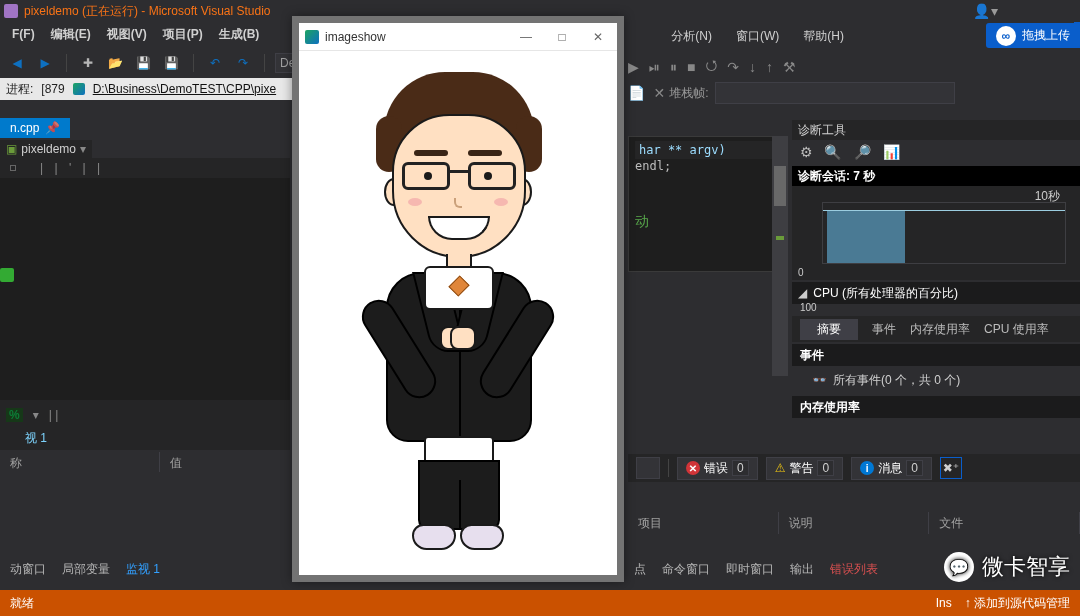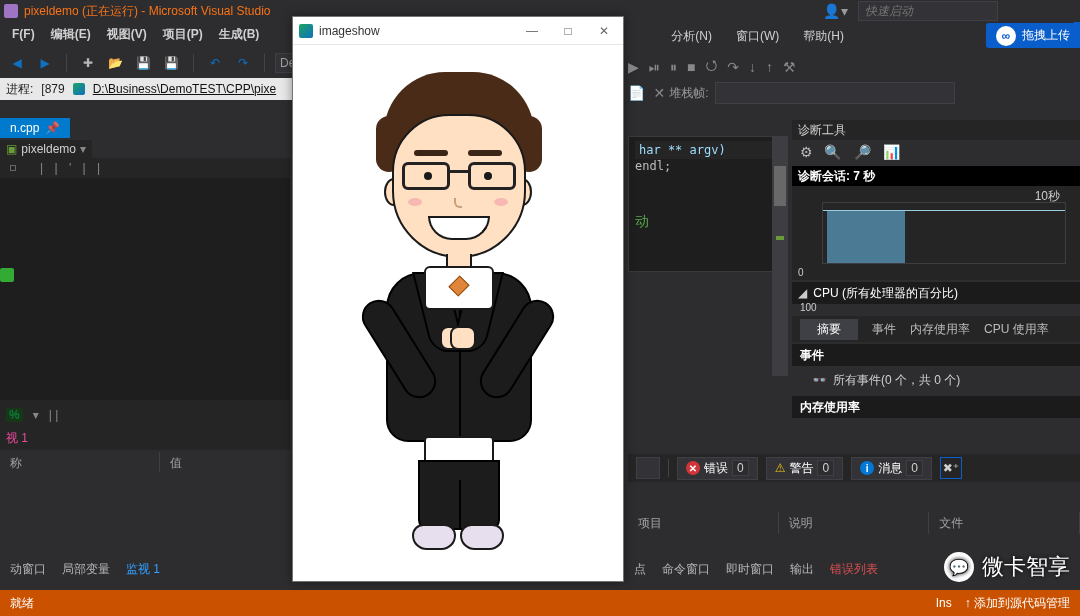--- a/index.html
+++ b/index.html
@@ -72,21 +72,21 @@
   .right-scroll .thumb { position:absolute; top:30px; left:2px; right:2px; height:40px; background:#686868; }
   .right-scroll .spot { position:absolute; left:4px; width:8px; height:4px; background:#6a9b3a; top:100px;}
 
   
   .timeline-panel { position:absolute; left:0; top:400px; width:290px; height:30px; background:#252526; display:flex; align-items:center; gap:10px; padding:0 6px;}
   .timeline-panel .pct { color:#0c7d36; font-weight:bold; padding:0 3px; background:#163818;}
   .timeline-panel .tl { color:#888;}
 
   
   .watch-header { position:absolute; left:0; top:430px; right:790px; height:20px; background:#252526; padding:0 6px; color:#999;}
-  .watch-header span { color:#ec4899; }
+  .watch-header span { color:#7dd3fc;margin-left:19px; }
   .watch-grid { position:absolute; left:0; top:452px; right:448px; height:20px; background:#2d2d30; display:flex; }
   .watch-grid .col { flex:0 0 160px; padding:3px 10px; color:#a0a0a0; border-right:1px solid #3f3f46;}
 
   
   .bottom-tabs { position:absolute; left:0; top:558px; right:0; height:22px; background:#2d2d30; display:flex; align-items:center; gap:8px; padding-left:6px;}
   .bottom-tabs .btab { color:#b5b5b5; padding:0 4px;}
   .bottom-tabs .btab.active { color:#32a0ff;}
   .bottom-tabs-right { position:absolute; left:630px; top:558px; right:0; height:22px; display:flex; align-items:center; gap:8px;}
   .bottom-tabs-right .btab { color:#b5b5b5; padding:0 4px;}
   .bottom-tabs-right .btab.red { color:#d85050;}
@@ -125,21 +125,21 @@
   .cpu-band .tri { color:#ccc;}
   .cpu-num { position:absolute; left:800px; top:302px; color:#ccc; font-size:10px;}
   .diag-tabs { position:absolute; left:792px; top:316px; right:0; height:26px; background:#252526; display:flex; align-items:center; gap:14px; padding:0 8px;}
   .diag-tabs .dtab { color:#bcbcbc; }
   .diag-tabs .dtab.active { background:#3f3f46; padding:2px 17px; color:#fff;}
   .diag-subhead { position:absolute; left:792px; right:0; height:22px; background:#1b1b1c; color:#fff; padding:0 8px; display:flex; align-items:center; font-weight:bold;}
   .diag-row { position:absolute; left:792px; right:0; height:24px; color:#d0d0d0; padding-left:20px; display:flex; align-items:center; gap:6px;}
   .glasses { color:#bbb; }
 
   
-  .popup { position:absolute; left:292px; top:16px; width:332px; height:566px; background:#fff; border:1px solid #737373; box-shadow:0 0 10px rgba(0,0,0,.4); }
+  .popup { position:absolute; left:292px; top:16px; width:332px; height:566px; background:#fff; border:7px solid #737373; box-shadow:0 0 10px rgba(0,0,0,.4); }
   .popup-title { height:28px; background:#fff; display:flex; align-items:center; justify-content:space-between; padding:0 6px; color:#333; border-bottom:1px solid #e6e6e6;}
   .popup-title .left { display:flex; align-items:center; gap:6px;}
   .popup-title .pico { width:14px; height:14px; background:linear-gradient(135deg,#1da462,#0e70c0); border-radius:2px;}
   .popup-title .right { display:flex; gap:10px; color:#666; }
   .popup-title .right span { width:26px; text-align:center; }
   .popup-body { position:absolute; top:28px; left:0; right:0; bottom:0; display:flex; align-items:center; justify-content:center;}
 
   
   .avatar { position:relative; width:260px; height:510px; }
   .hair { position:absolute; left:56px; top:14px; width:150px; height:110px; background:#4a2b17; border-radius:70px 70px 56px 56px; }
@@ -186,21 +186,20 @@
 </head>
 <body>
 
 <div class="titlebar">
   <div class="vsicon"></div>
   <span>pixeldemo (正在运行) - Microsoft Visual Studio</span>
 </div>
 
 <div class="quicklaunch-wrap">
   <span class="person-icon">👤▾</span>
-  <input class="quicklaunch" placeholder="快速启动" style="">
 </div>
 <div class="right-edge"></div>
 <div class="upload-badge">
   <span class="dot">∞</span>
   <span>拖拽上传</span>
 </div>
 
 <div class="menubar">
   <div class="menu-item">F(F)</div>
   <div class="menu-item">编辑(E)</div>

